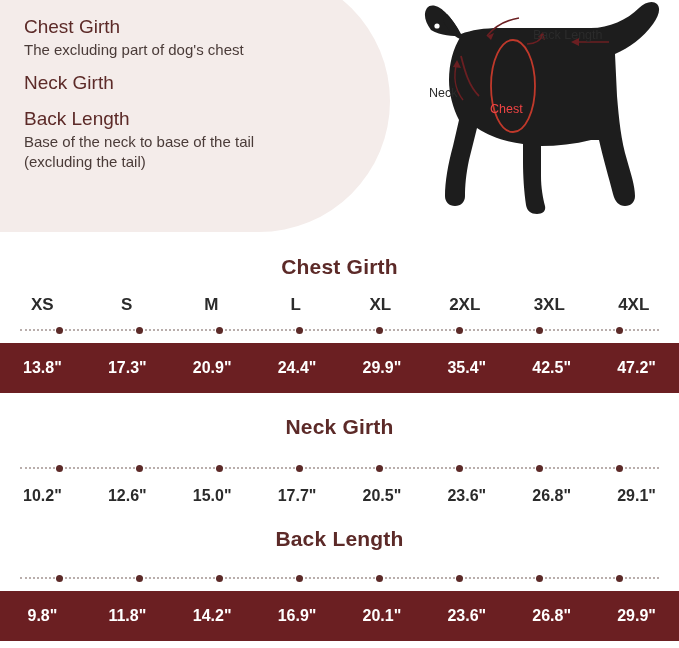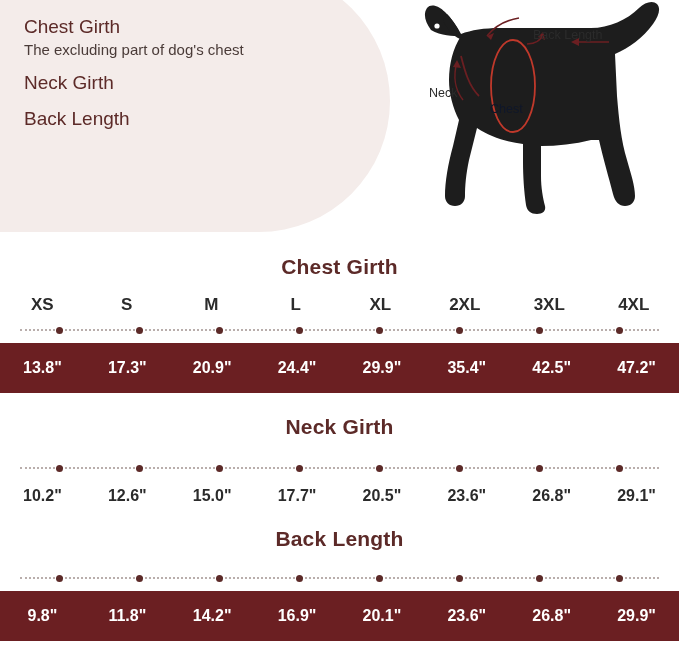--- a/index.html
+++ b/index.html
@@ -63,21 +63,21 @@
     width: 284px;
     height: 233px;
   }
   .dog-label {
     position: absolute;
     font-size: 12.5px;
     color: #2b2b2b;
     white-space: nowrap;
   }
   .dog-label.on-dark {
-    color: #0f172a;
+    color: #ef4444;
   }
 
   
   .section {
     width: 679px;
   }
   .section-title {
     text-align: center;
     font-size: 21px;
     font-weight: bold;
@@ -163,20 +163,22 @@
   <div class="info-text">
     <div class="info-block">
       <div class="info-title">Chest Girth</div>
       <div class="info-desc">The excluding part of dog's chest</div>
     </div>
     <div class="info-block">
       <div class="info-title">Neck Girth</div>
     </div>
     <div class="info-block">
       <div class="info-title">Back Length</div>
+      <div class="info-desc" style="white-space:pre-line;">Base of the neck to base of the tail
+(excluding the tail)</div>
     </div>
   </div>
 
   <div class="dog-area">
     <svg width="284" height="233" viewBox="0 0 284 233">
 
       <path fill="#1d1d1d" d="
         M36,30
         C30,22 28,14 32,8
         C36,3 44,6 50,12

